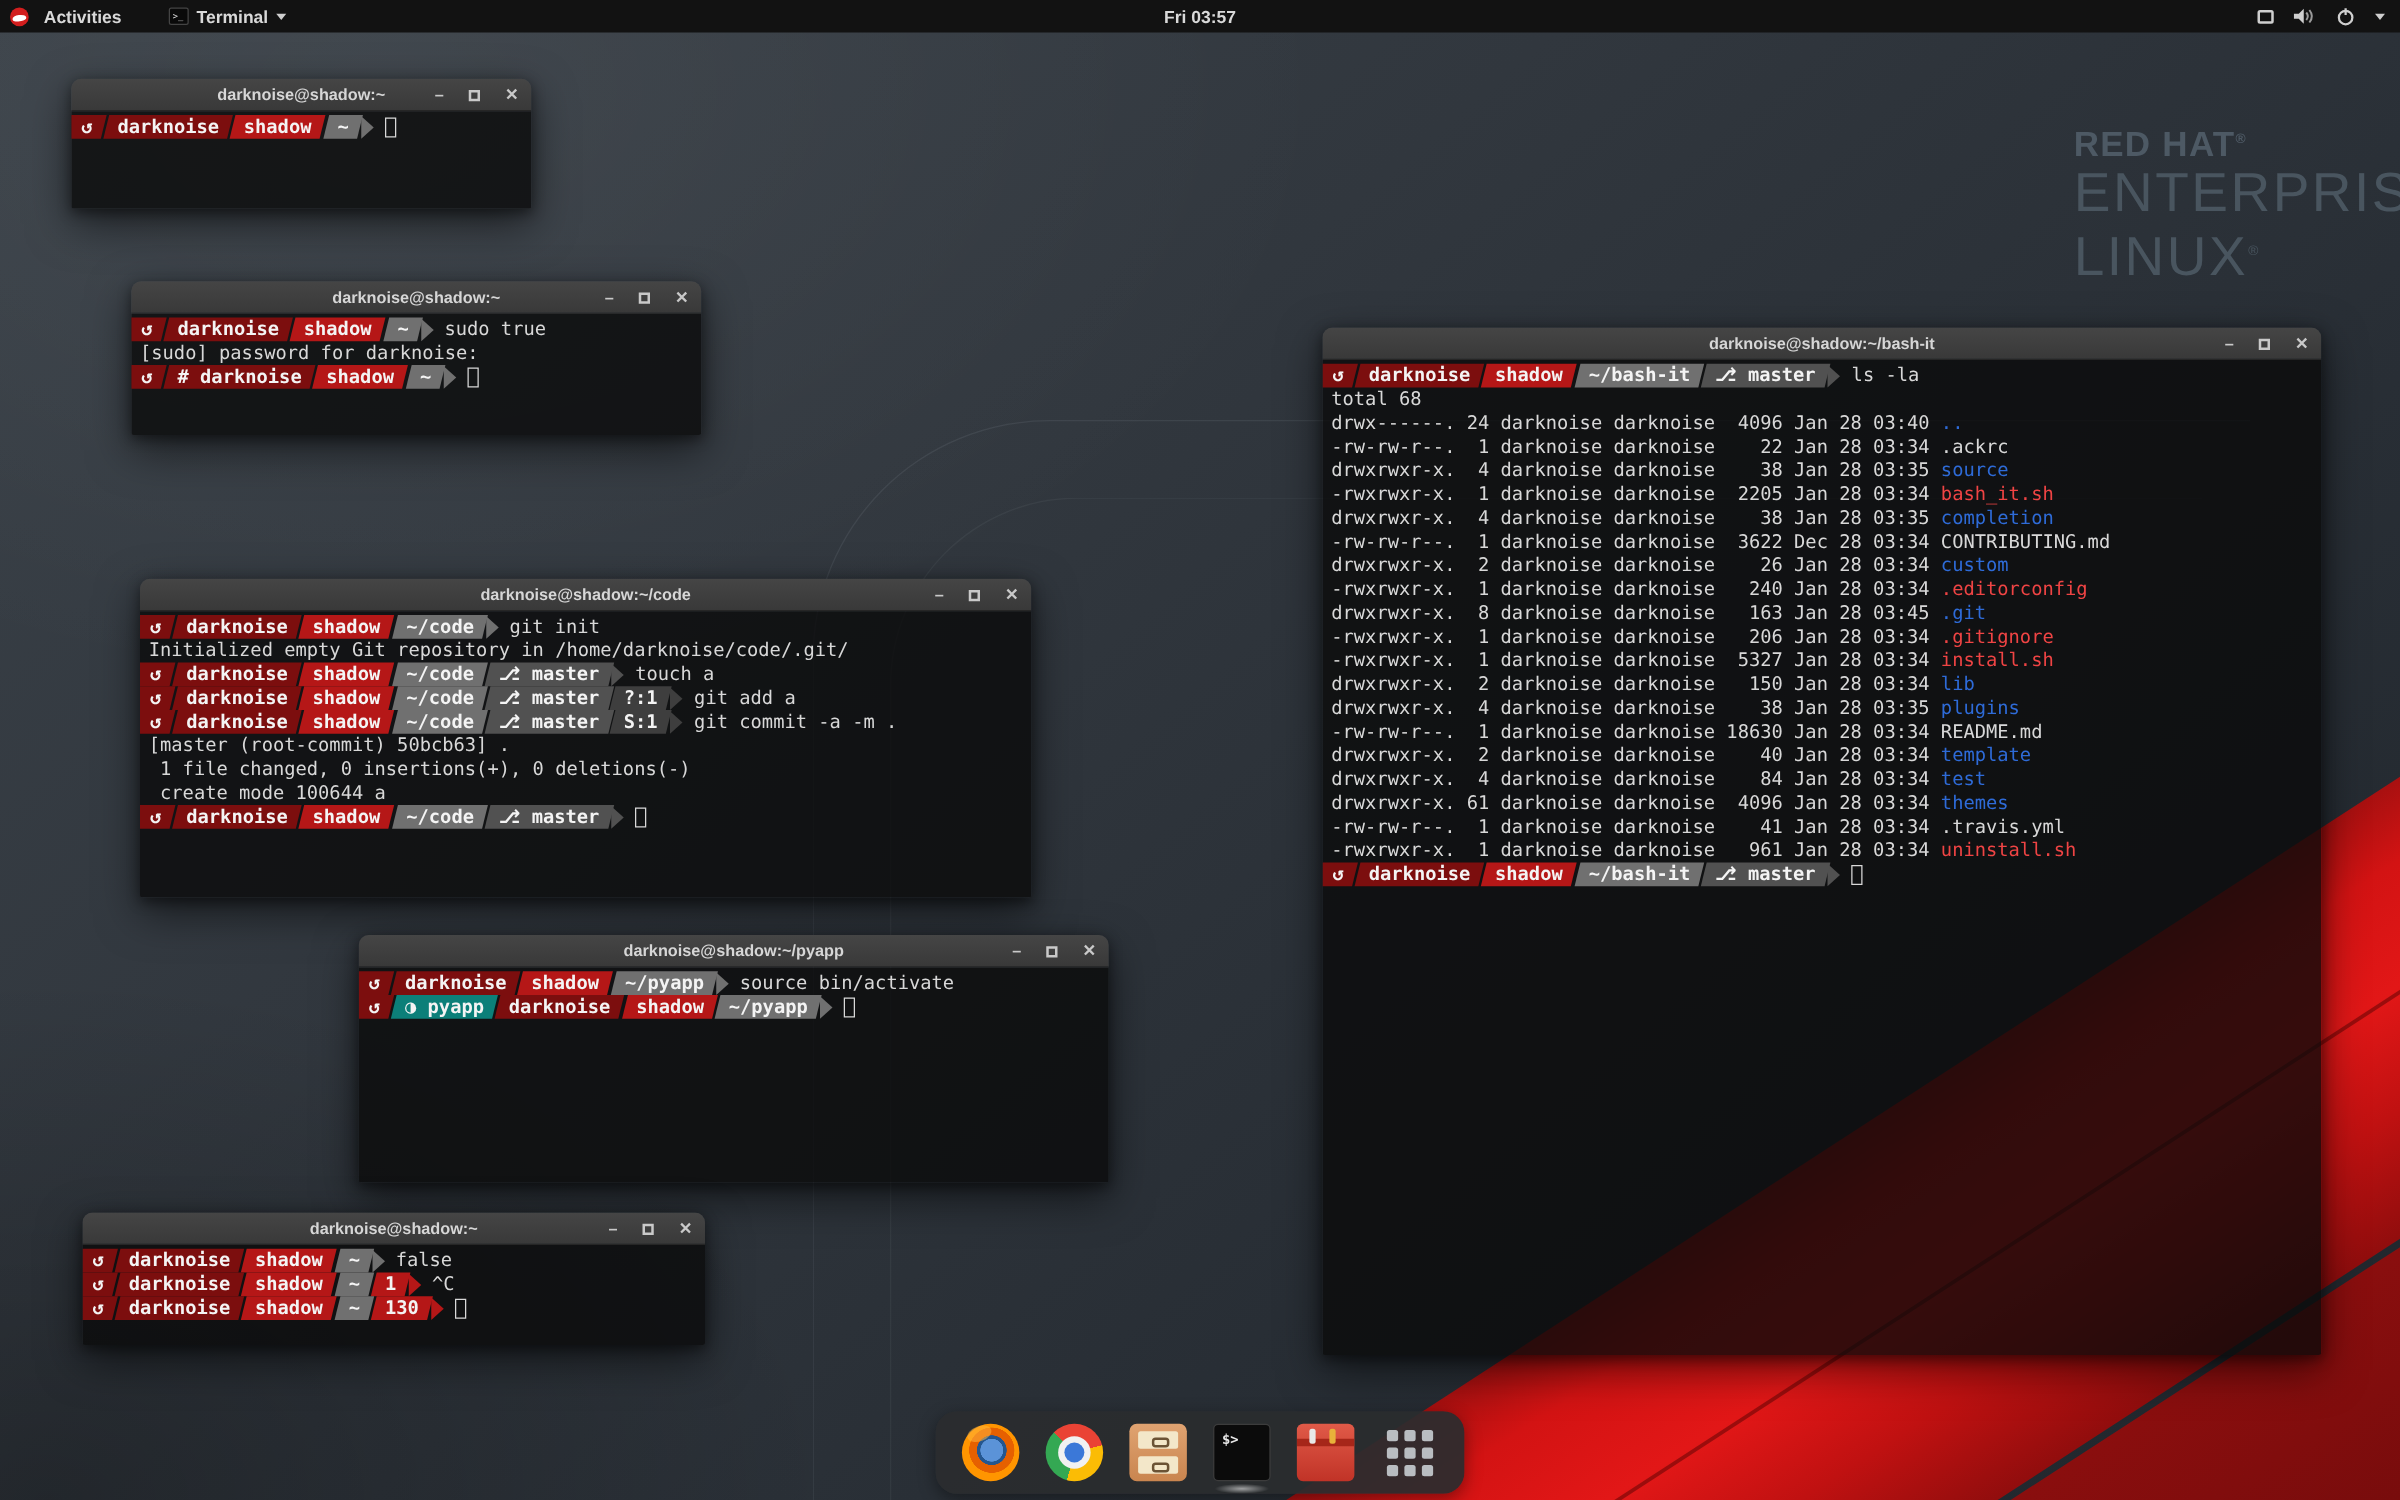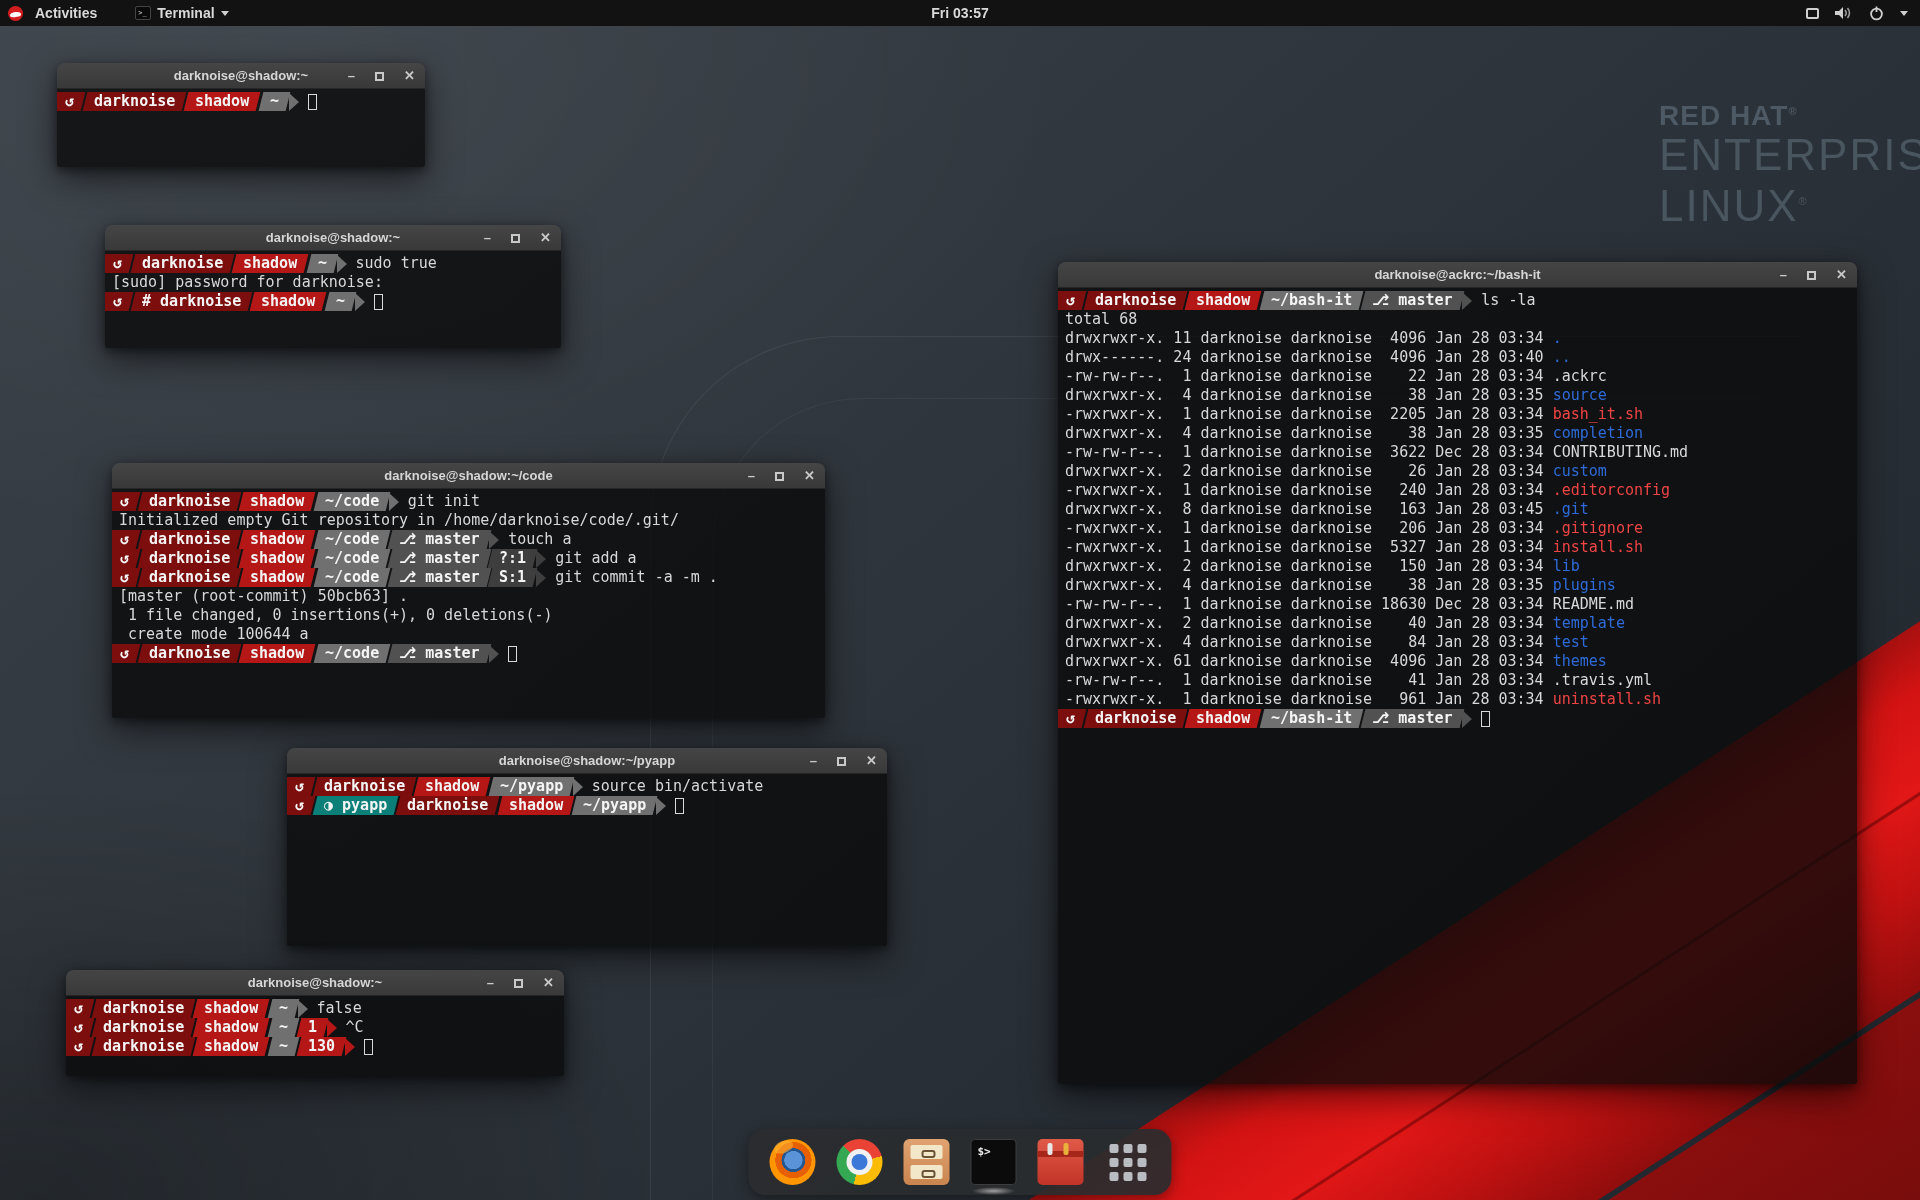--- a/index.html
+++ b/index.html
@@ -231,45 +231,44 @@
   </div>
   <div class="term-body">
       <div class="line prompt"><span class="seg" style="background: rgb(124, 14, 14);"><span class="seg-t">↺</span></span><span class="seg" style="background: rgb(124, 14, 14);"><span class="seg-t">darknoise</span></span><span class="seg" style="background: rgb(181, 23, 23);"><span class="seg-t">shadow</span></span><span class="seg" style="background: rgb(112, 112, 112);"><span class="seg-t">~</span></span><span class="tip" style="border-left-color: rgb(112, 112, 112);"></span><span class="cmd">false</span></div>
       <div class="line prompt"><span class="seg" style="background: rgb(124, 14, 14);"><span class="seg-t">↺</span></span><span class="seg" style="background: rgb(124, 14, 14);"><span class="seg-t">darknoise</span></span><span class="seg" style="background: rgb(181, 23, 23);"><span class="seg-t">shadow</span></span><span class="seg" style="background: rgb(112, 112, 112);"><span class="seg-t">~</span></span><span class="seg" style="background: rgb(181, 23, 23);"><span class="seg-t">1</span></span><span class="tip" style="border-left-color: rgb(181, 23, 23);"></span><span class="cmd">^C</span></div>
       <div class="line prompt"><span class="seg" style="background: rgb(124, 14, 14);"><span class="seg-t">↺</span></span><span class="seg" style="background: rgb(124, 14, 14);"><span class="seg-t">darknoise</span></span><span class="seg" style="background: rgb(181, 23, 23);"><span class="seg-t">shadow</span></span><span class="seg" style="background: rgb(112, 112, 112);"><span class="seg-t">~</span></span><span class="seg" style="background: rgb(181, 23, 23);"><span class="seg-t">130</span></span><span class="tip" style="border-left-color: rgb(181, 23, 23);"></span><span class="cur"></span></div>
     </div>
 </div>
 
 <div class="term-window w5">
   <div class="titlebar">
-    <span class="title">darknoise@ackrc:~/bash-it</span>
+    <span class="title">darknoise@shadow:~/bash-it</span>
     <span class="controls">
         <span class="tbtn min">–</span>
         <span class="tbtn max"></span>
         <span class="tbtn close">✕</span>
       </span>
   </div>
   <div class="term-body">
       <div class="line prompt"><span class="seg" style="background: rgb(124, 14, 14);"><span class="seg-t">↺</span></span><span class="seg" style="background: rgb(124, 14, 14);"><span class="seg-t">darknoise</span></span><span class="seg" style="background: rgb(181, 23, 23);"><span class="seg-t">shadow</span></span><span class="seg" style="background: rgb(112, 112, 112);"><span class="seg-t">~/bash-it</span></span><span class="seg" style="background: rgb(81, 81, 81);"><span class="seg-t">⎇ master</span></span><span class="tip" style="border-left-color: rgb(81, 81, 81);"></span><span class="cmd">ls -la</span></div>
       <div class="line out">total 68</div>
-      <div class="line out"><span>drwxrwxr-x. 11 darknoise darknoise  4096 Jan 28 03:34 </span><span class="fn-blue">.</span></div>
       <div class="line out"><span>drwx------. 24 darknoise darknoise  4096 Jan 28 03:40 </span><span class="fn-blue">..</span></div>
       <div class="line out"><span>-rw-rw-r--.  1 darknoise darknoise    22 Jan 28 03:34 </span><span class="fn-fg">.ackrc</span></div>
       <div class="line out"><span>drwxrwxr-x.  4 darknoise darknoise    38 Jan 28 03:35 </span><span class="fn-blue">source</span></div>
       <div class="line out"><span>-rwxrwxr-x.  1 darknoise darknoise  2205 Jan 28 03:34 </span><span class="fn-green">bash_it.sh</span></div>
       <div class="line out"><span>drwxrwxr-x.  4 darknoise darknoise    38 Jan 28 03:35 </span><span class="fn-blue">completion</span></div>
       <div class="line out"><span>-rw-rw-r--.  1 darknoise darknoise  3622 Dec 28 03:34 </span><span class="fn-fg">CONTRIBUTING.md</span></div>
       <div class="line out"><span>drwxrwxr-x.  2 darknoise darknoise    26 Jan 28 03:34 </span><span class="fn-blue">custom</span></div>
       <div class="line out"><span>-rwxrwxr-x.  1 darknoise darknoise   240 Jan 28 03:34 </span><span class="fn-green">.editorconfig</span></div>
       <div class="line out"><span>drwxrwxr-x.  8 darknoise darknoise   163 Jan 28 03:45 </span><span class="fn-blue">.git</span></div>
       <div class="line out"><span>-rwxrwxr-x.  1 darknoise darknoise   206 Jan 28 03:34 </span><span class="fn-green">.gitignore</span></div>
       <div class="line out"><span>-rwxrwxr-x.  1 darknoise darknoise  5327 Jan 28 03:34 </span><span class="fn-green">install.sh</span></div>
       <div class="line out"><span>drwxrwxr-x.  2 darknoise darknoise   150 Jan 28 03:34 </span><span class="fn-blue">lib</span></div>
       <div class="line out"><span>drwxrwxr-x.  4 darknoise darknoise    38 Jan 28 03:35 </span><span class="fn-blue">plugins</span></div>
-      <div class="line out"><span>-rw-rw-r--.  1 darknoise darknoise 18630 Dec 28 03:34 </span><span class="fn-fg">README.md</span></div>
+      <div class="line out"><span>-rw-rw-r--.  1 darknoise darknoise 18630 Jan 28 03:34 </span><span class="fn-fg">README.md</span></div>
       <div class="line out"><span>drwxrwxr-x.  2 darknoise darknoise    40 Jan 28 03:34 </span><span class="fn-blue">template</span></div>
       <div class="line out"><span>drwxrwxr-x.  4 darknoise darknoise    84 Jan 28 03:34 </span><span class="fn-blue">test</span></div>
       <div class="line out"><span>drwxrwxr-x. 61 darknoise darknoise  4096 Jan 28 03:34 </span><span class="fn-blue">themes</span></div>
       <div class="line out"><span>-rw-rw-r--.  1 darknoise darknoise    41 Jan 28 03:34 </span><span class="fn-fg">.travis.yml</span></div>
       <div class="line out"><span>-rwxrwxr-x.  1 darknoise darknoise   961 Jan 28 03:34 </span><span class="fn-green">uninstall.sh</span></div>
       <div class="line prompt"><span class="seg" style="background: rgb(124, 14, 14);"><span class="seg-t">↺</span></span><span class="seg" style="background: rgb(124, 14, 14);"><span class="seg-t">darknoise</span></span><span class="seg" style="background: rgb(181, 23, 23);"><span class="seg-t">shadow</span></span><span class="seg" style="background: rgb(112, 112, 112);"><span class="seg-t">~/bash-it</span></span><span class="seg" style="background: rgb(81, 81, 81);"><span class="seg-t">⎇ master</span></span><span class="tip" style="border-left-color: rgb(81, 81, 81);"></span><span class="cur"></span></div>
     </div>
 </div>
 
 <div class="dock">

